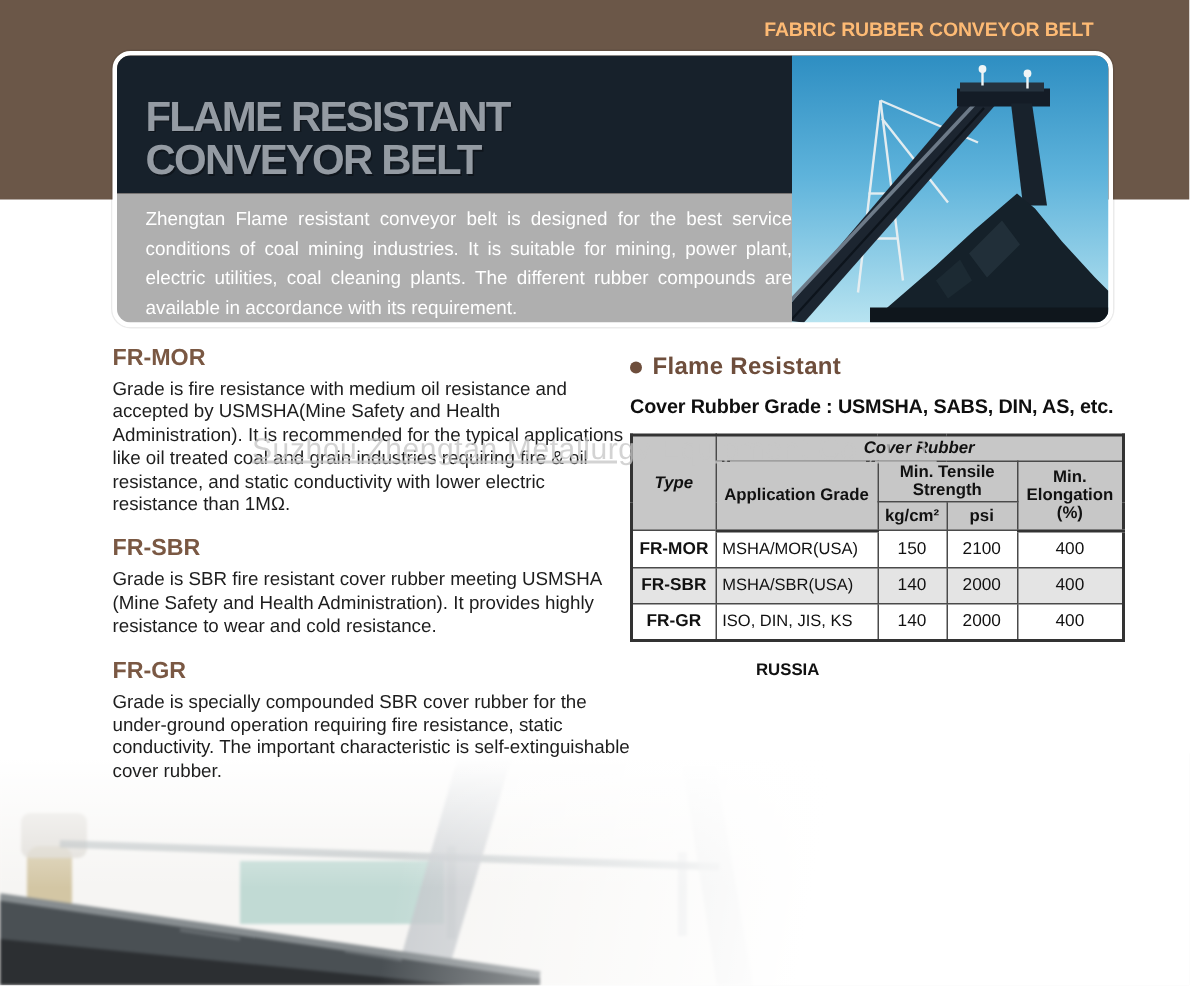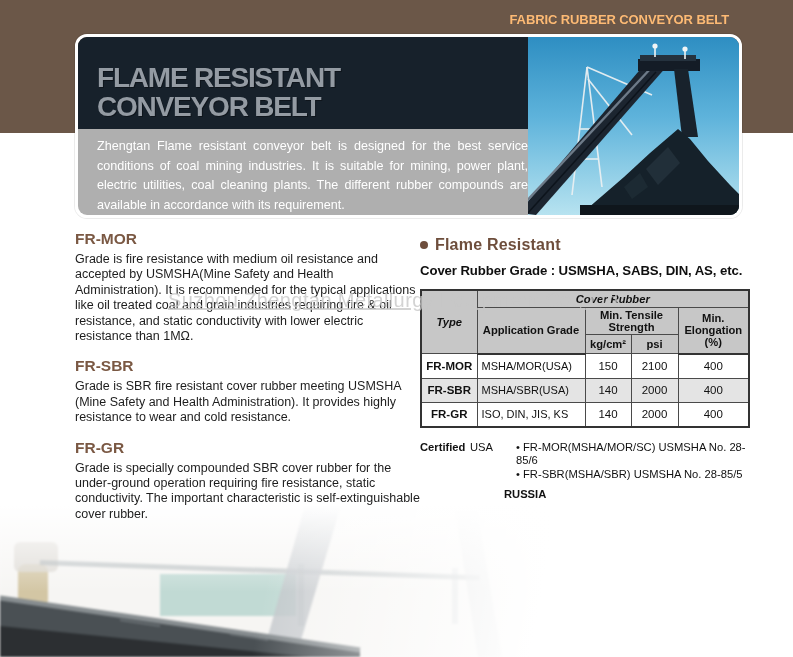--- a/index.html
+++ b/index.html
@@ -204,28 +204,20 @@
       <td class="cell cell-type">FR-GR</td>
       <td class="cell cell-app">ISO, DIN, JIS, KS</td>
       <td class="cell">140</td>
       <td class="cell">2000</td>
       <td class="cell">400</td>
     </tr>
   </tbody>
     </table>
 
   <div class="cert">
-    <div class="cert-row">
-      <span class="cert-label">Certified</span>
-      <span class="cert-country">USA</span>
-      <ul class="cert-list">
-        <li>FR-MOR(MSHA/MOR/SC) USMSHA No. 28-85/6</li>
-        <li>FR-SBR(MSHA/SBR) USMSHA No. 28-85/5</li>
-      </ul>
-    </div>
     <div class="cert-row cert-row2">
       <span class="cert-country">RUSSIA</span>
     </div>
   </div>
 </div>
 
 <div class="watermark">
   <div class="wm1">Suzhou Zhengtan Metallurgy Equipment Co., Ltd.</div>
 </div>
 

